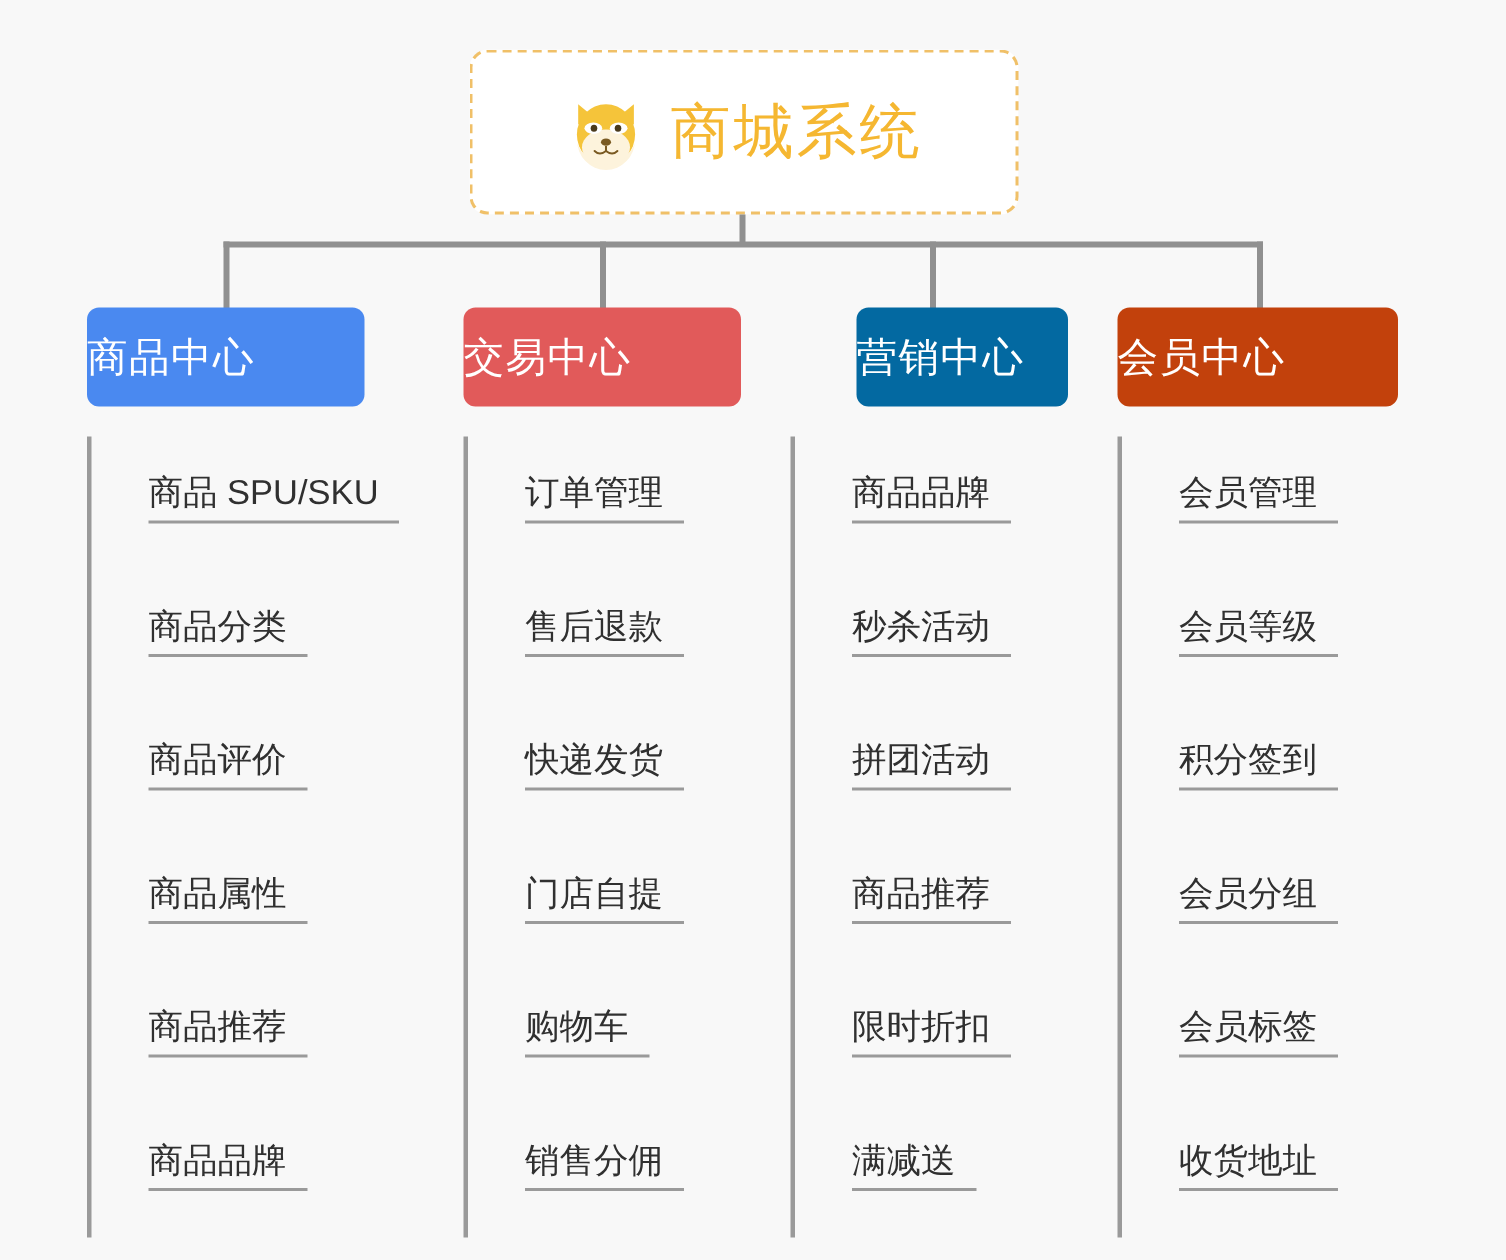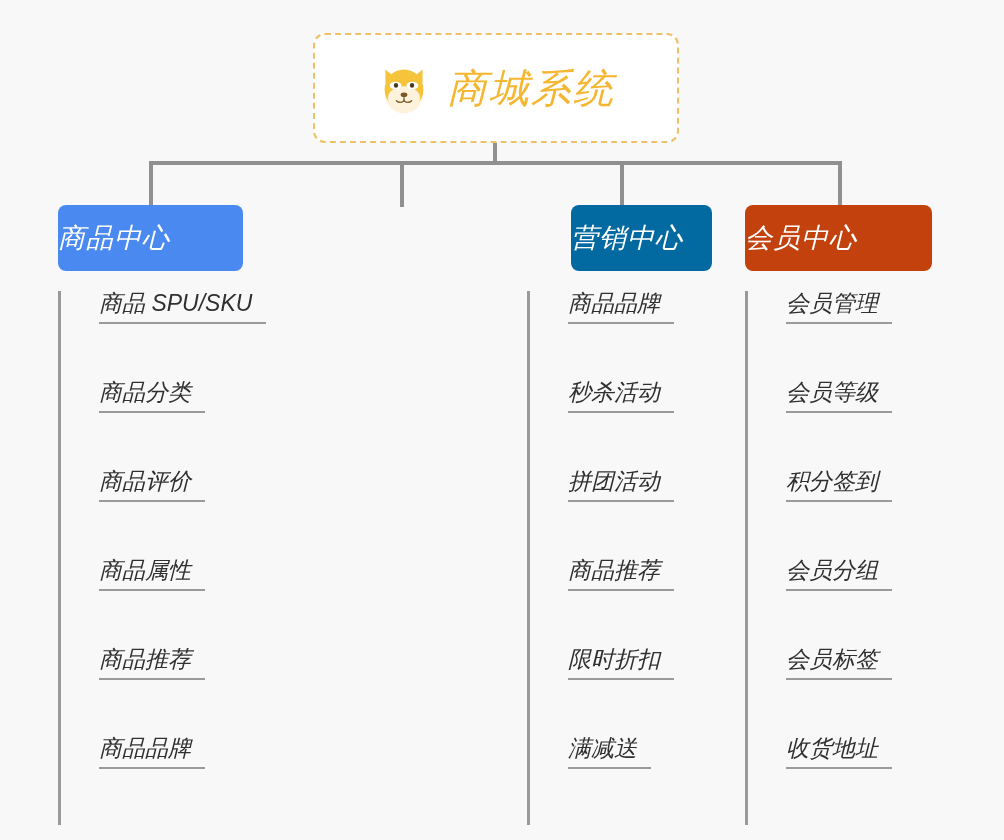--- a/index.html
+++ b/index.html
@@ -10,21 +10,20 @@
     background: #f8f8f8;
     font-family: "Liberation Sans", "DejaVu Sans", sans-serif;
     overflow: hidden;
   }
 
   #stage {
     position: relative;
     width: 1004px;
     height: 840px;
     background: #f8f8f8;
-    font-style: italic;
   }
 
   
   #root-node {
     position: absolute;
     left: 313px;
     top: 33px;
     width: 366px;
     height: 110px;
     background: #ffffff;
@@ -76,21 +75,21 @@
     position: relative;
     margin-top: 20px;
     border-left: 3px solid #9a9a9a;
     padding-left: 0;
   }
 
   .leaf {
     position: relative;
     height: 89px;
     display: flex;
-    align-items: flex-start;
+    align-items: center;
     padding-left: 38px;
     padding-bottom: 6px;
   }
 
   .leaf-label {
     font-size: 23px;
     color: #303030;
     white-space: nowrap;
     padding: 0 14px 6px 0;
     border-bottom: 2px solid #9a9a9a;
@@ -149,20 +148,45 @@
         </div>
       <div class="leaf">
           <span class="leaf-label">商品推荐</span>
         </div>
       <div class="leaf">
           <span class="leaf-label">商品品牌</span>
         </div>
     </div>
   </div>
 
+  <div class="column" style="left:309px; width:185px;">
+    <div class="cat-box" style="background:#e15a5a;">
+      <span>交易中心</span>
+    </div>
+    <div class="leaf-list">
+      <div class="leaf">
+          <span class="leaf-label">订单管理</span>
+        </div>
+      <div class="leaf">
+          <span class="leaf-label">售后退款</span>
+        </div>
+      <div class="leaf">
+          <span class="leaf-label">快递发货</span>
+        </div>
+      <div class="leaf">
+          <span class="leaf-label">门店自提</span>
+        </div>
+      <div class="leaf">
+          <span class="leaf-label">购物车</span>
+        </div>
+      <div class="leaf">
+          <span class="leaf-label">销售分佣</span>
+        </div>
+    </div>
+  </div>
 
   <div class="column" style="left:527px; width:185px;">
     <div class="cat-box" style="background:#0369a1;margin-left:44px;">
       <span>营销中心</span>
     </div>
     <div class="leaf-list">
       <div class="leaf">
           <span class="leaf-label">商品品牌</span>
         </div>
       <div class="leaf">

